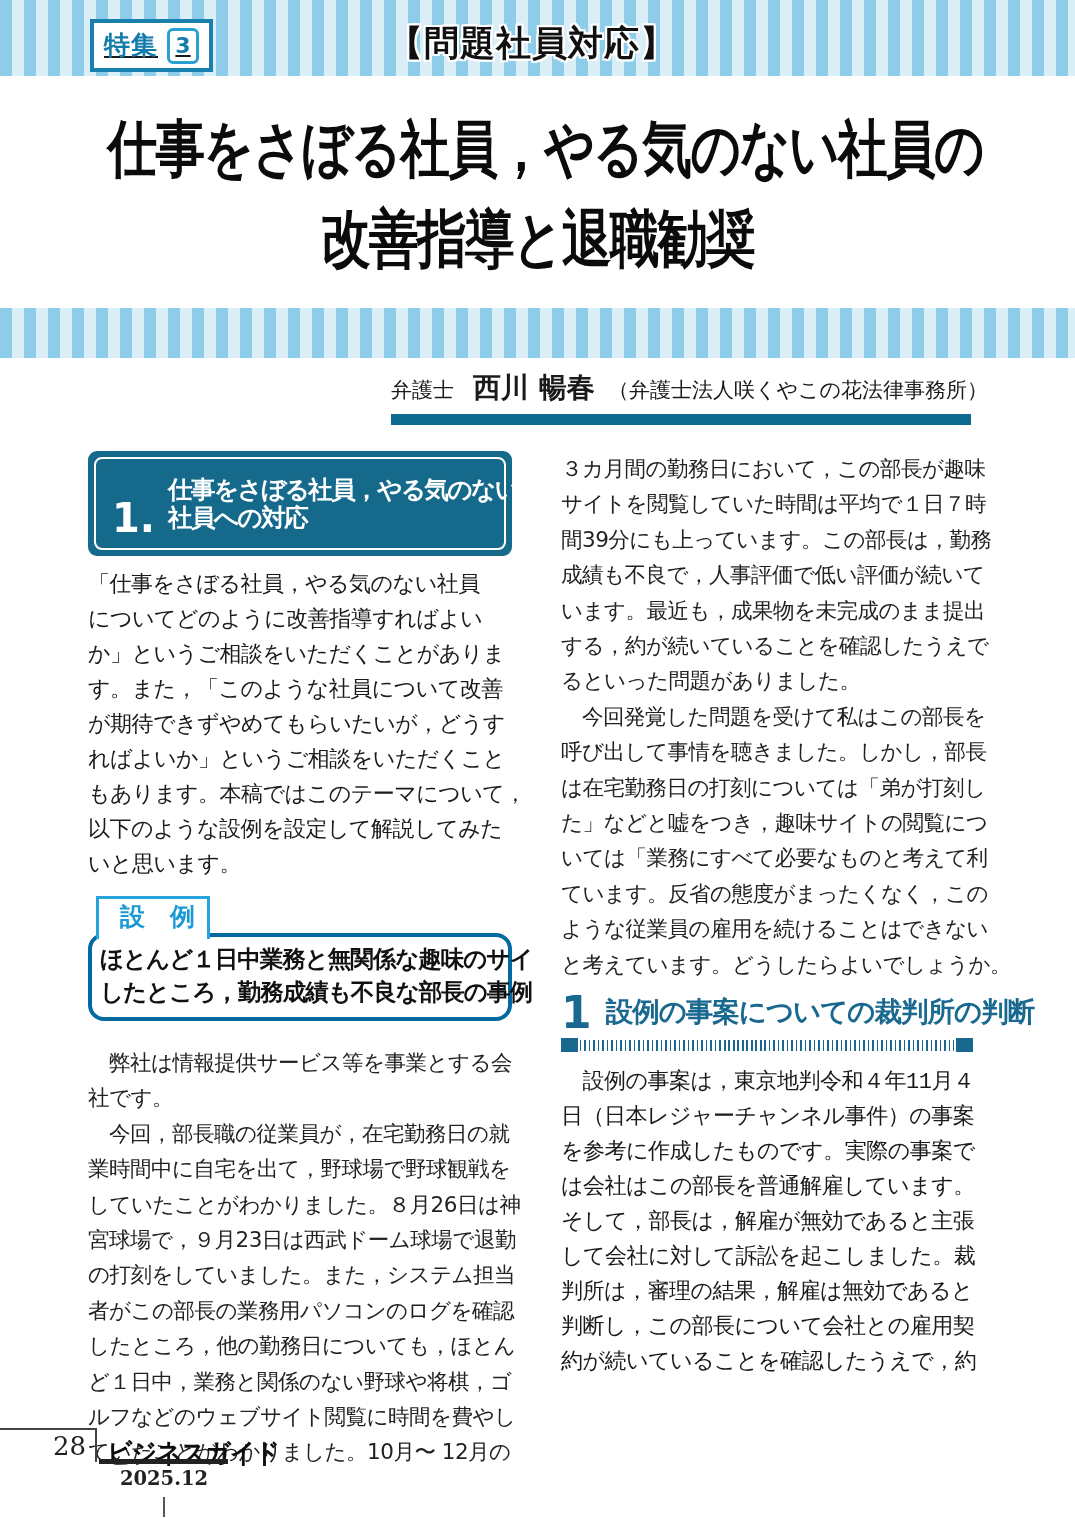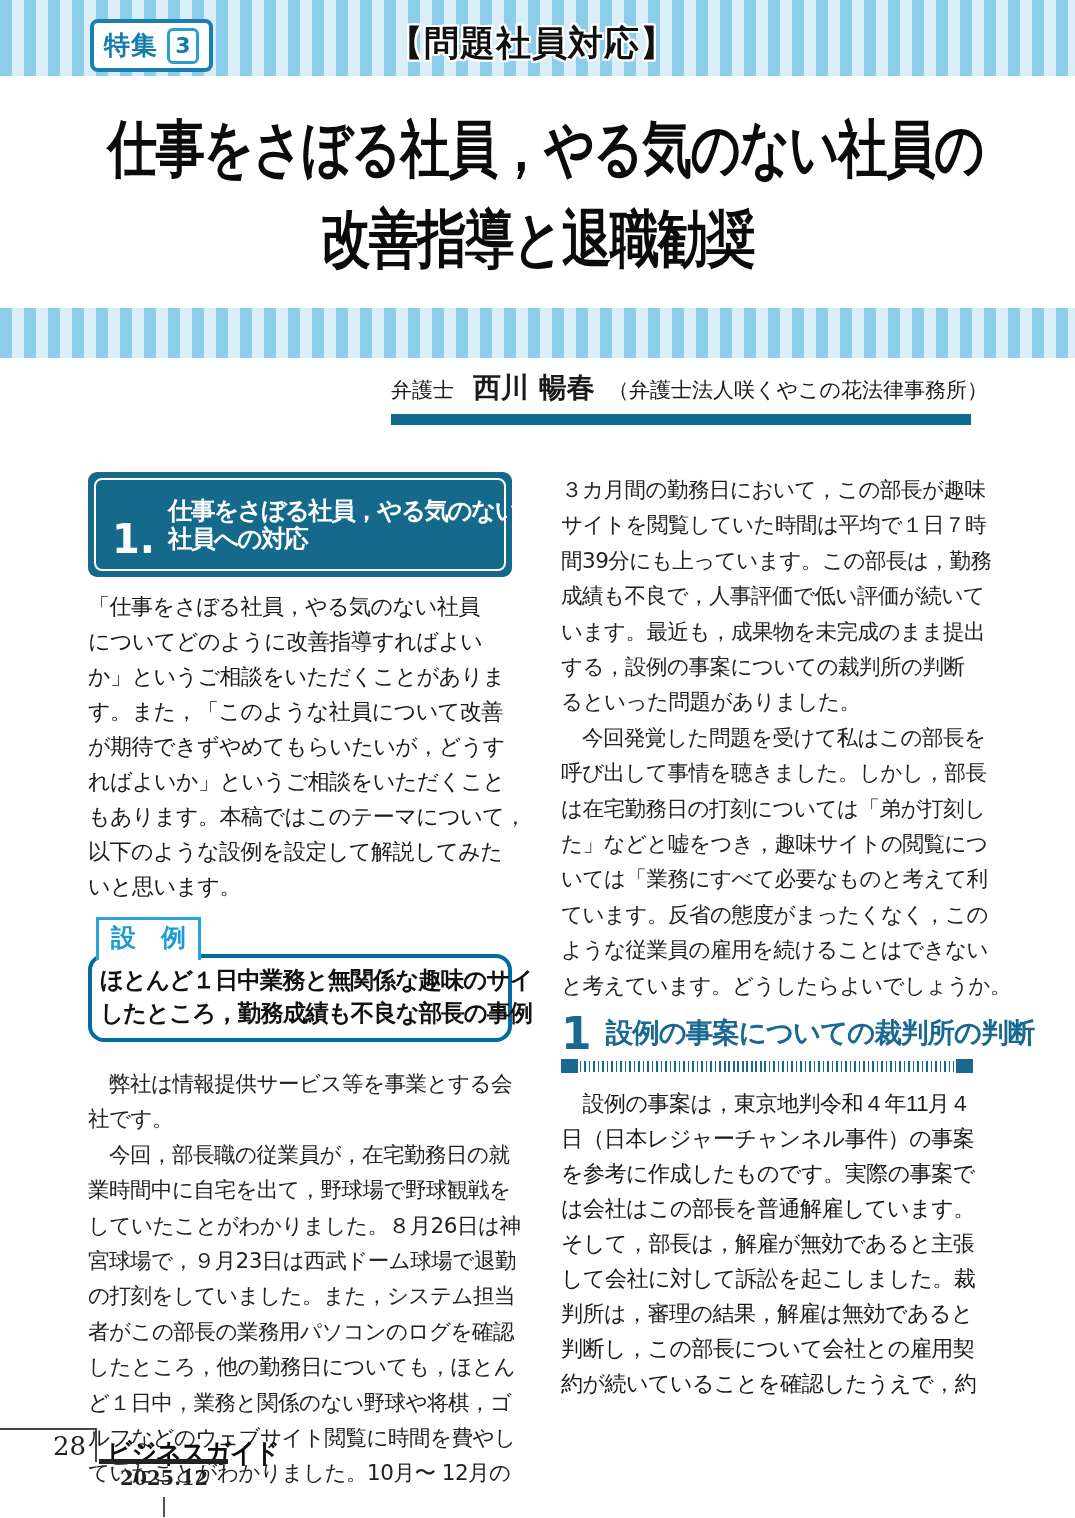--- a/index.html
+++ b/index.html
@@ -14,22 +14,22 @@
   .stripes{
     position:absolute;left:0;width:1075px;
     background:repeating-linear-gradient(90deg,#8ecde9 0 12px,#daeef8 12px 24px);
   }
   #band-top{top:0;height:76px;}
   #band-mid{top:308px;height:50px;}
 
   
   .badge{
     position:absolute;top:19px;left:90px;height:45px;background:#fff;
-    border:4px solid #1a7fae;border-radius:8px;display:flex;align-items:center;
-    padding:0 10px;gap:9px;
+    border:4px solid #1a7fae;border-radius:0;display:flex;align-items:center;
+    padding:0 10px;gap:9px;text-decoration:underline;
   }
   .badge-label{color:#147cab;font-weight:900;font-size:26px;letter-spacing:1px;}
   .badge-num{
     color:#147cab;border:3px solid #2a9fd2;border-radius:6px;font-size:22px;font-weight:900;
     width:26px;height:30px;display:flex;align-items:center;justify-content:center;
   }
 
   
   .category{
     position:absolute;top:20px;left:0;width:1064px;text-align:center;
@@ -46,48 +46,48 @@
   }
 
   
   .author{position:absolute;top:369px;left:391px;width:580px;text-align:center;white-space:nowrap;}
   .author .role{font-size:21px;}
   .author .name{font-size:28px;font-weight:bold;margin:0 8px 0 14px;}
   .author .affil{font-size:21px;}
   .author-bar{margin-top:7px;height:11px;background:#0e6a8f;}
 
   
-  .col{position:absolute;top:472px;}
+  .col{position:absolute;top:451px;}
   .col-left{left:88px;width:424px;}
   .col-right{left:561px;width:412px;}
 
   
   .sec-box{background:#156a8c;border-radius:9px;padding:6px;height:93px;}
   .sec-box-inner{
     border:2px solid #ffffff;border-radius:8px;height:100%;box-sizing:border-box;
     display:flex;align-items:center;gap:13px;padding:0 16px;
   }
   .sec-num{color:#fff;font-size:40px;font-weight:bold;align-self:flex-end;line-height:44px;padding-bottom:8px;}
   .sec-title{color:#fff;font-weight:bold;font-size:24.5px;line-height:28px;letter-spacing:-1.5px;white-space:nowrap;}
 
   
   .para{margin:0;}
   .para .line{white-space:nowrap;}
-  .serif-para .line{font-family:Liberation Sans, sans-serif;font-size:22px;line-height:35px;letter-spacing:-0.5px;}
+  .serif-para .line{font-family:Liberation Mono, monospace;font-size:22px;line-height:35px;letter-spacing:-0.5px;}
   .gothic-para .line{font-size:21.5px;line-height:35.4px;letter-spacing:-0.5px;color:#222;}
   .intro{margin-top:12px;}
   .left-gothic{margin-top:24px;}
   .right-serif{margin-top:13px;}
 
   
   .case-wrap{position:relative;margin-top:50px;}
   .case-label{
     position:absolute;top:-37px;left:8px;background:#fff;z-index:2;
     border:3.5px solid #27a3dd;border-bottom:none;
-    padding:1px 12px 6px 12px;color:#1a9ad4;font-weight:900;font-size:25px;white-space:nowrap;
+    padding:1px 12px 6px 21px;color:#1a9ad4;font-weight:900;font-size:25px;white-space:nowrap;
   }
   .case-box{
     position:relative;border:4px solid #0369a1;border-radius:16px;background:#fff;
     padding:6px 8px 8px 8px;text-align:center;
   }
   .case-box .line{font-size:23.5px;font-weight:bold;line-height:33px;letter-spacing:-1px;white-space:nowrap;color:#111;}
 
   
   .judge-head{margin-top:12px;color:#19688f;}
   .judge-row{display:flex;align-items:flex-end;gap:14px;}
@@ -192,21 +192,21 @@
 </div>
 
 <div class="col col-right">
 
   <div class="para gothic-para">
       <div class="line">３カ月間の勤務日において，この部長が趣味</div>
       <div class="line">サイトを閲覧していた時間は平均で１日７時</div>
       <div class="line">間39分にも上っています。この部長は，勤務</div>
       <div class="line">成績も不良で，人事評価で低い評価が続いて</div>
       <div class="line">います。最近も，成果物を未完成のまま提出</div>
-      <div class="line">する，設例の事案についての裁判所の判断</div>
+      <div class="line">する，約が続いていることを確認したうえで</div>
       <div class="line">るといった問題がありました。</div>
       <div class="line">　今回発覚した問題を受けて私はこの部長を</div>
       <div class="line">呼び出して事情を聴きました。しかし，部長</div>
       <div class="line">は在宅勤務日の打刻については「弟が打刻し</div>
       <div class="line">た」などと嘘をつき，趣味サイトの閲覧につ</div>
       <div class="line">いては「業務にすべて必要なものと考えて利</div>
       <div class="line">ています。反省の態度がまったくなく，この</div>
       <div class="line">ような従業員の雇用を続けることはできない</div>
       <div class="line">と考えています。どうしたらよいでしょうか。</div>
     </div>

